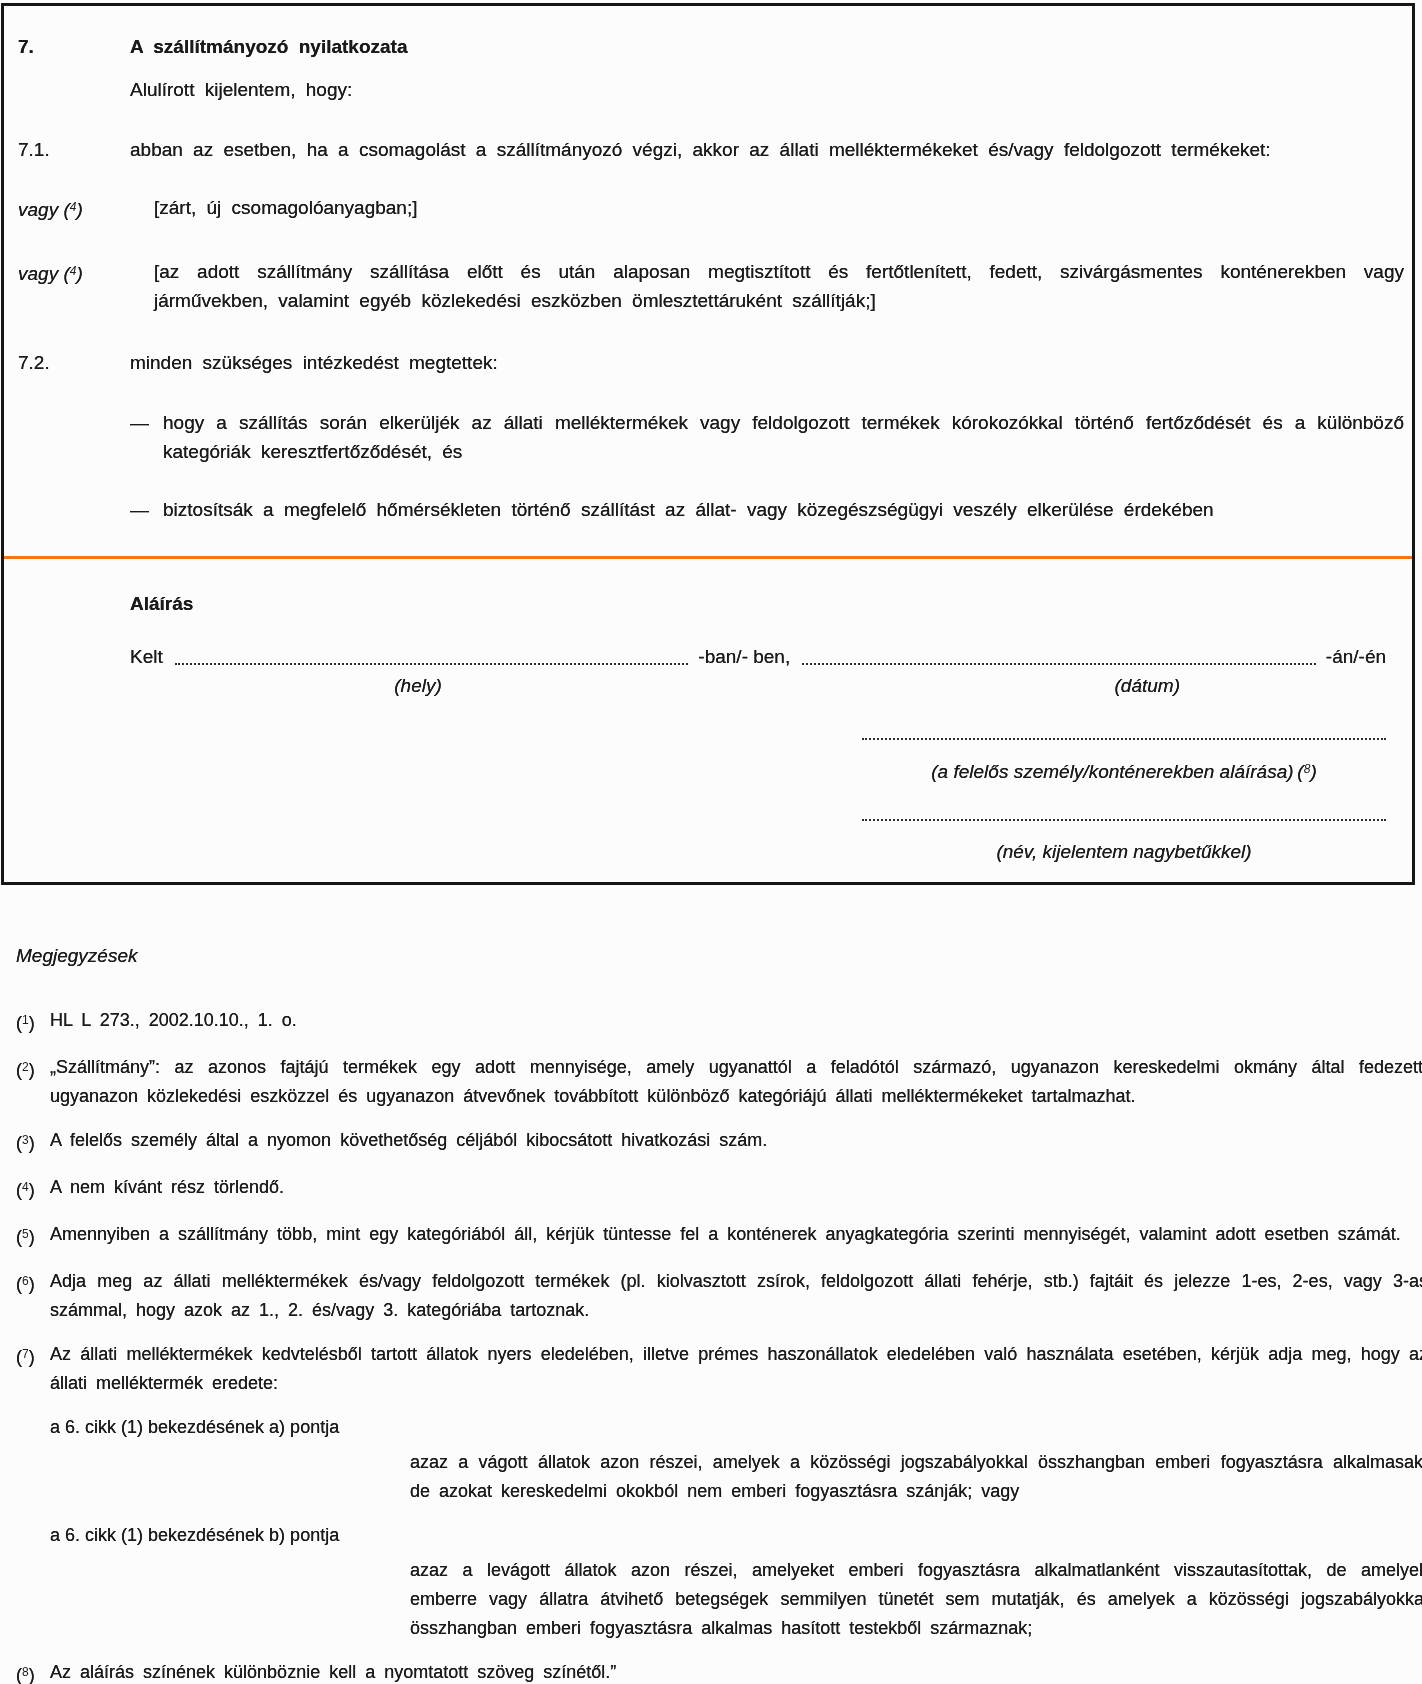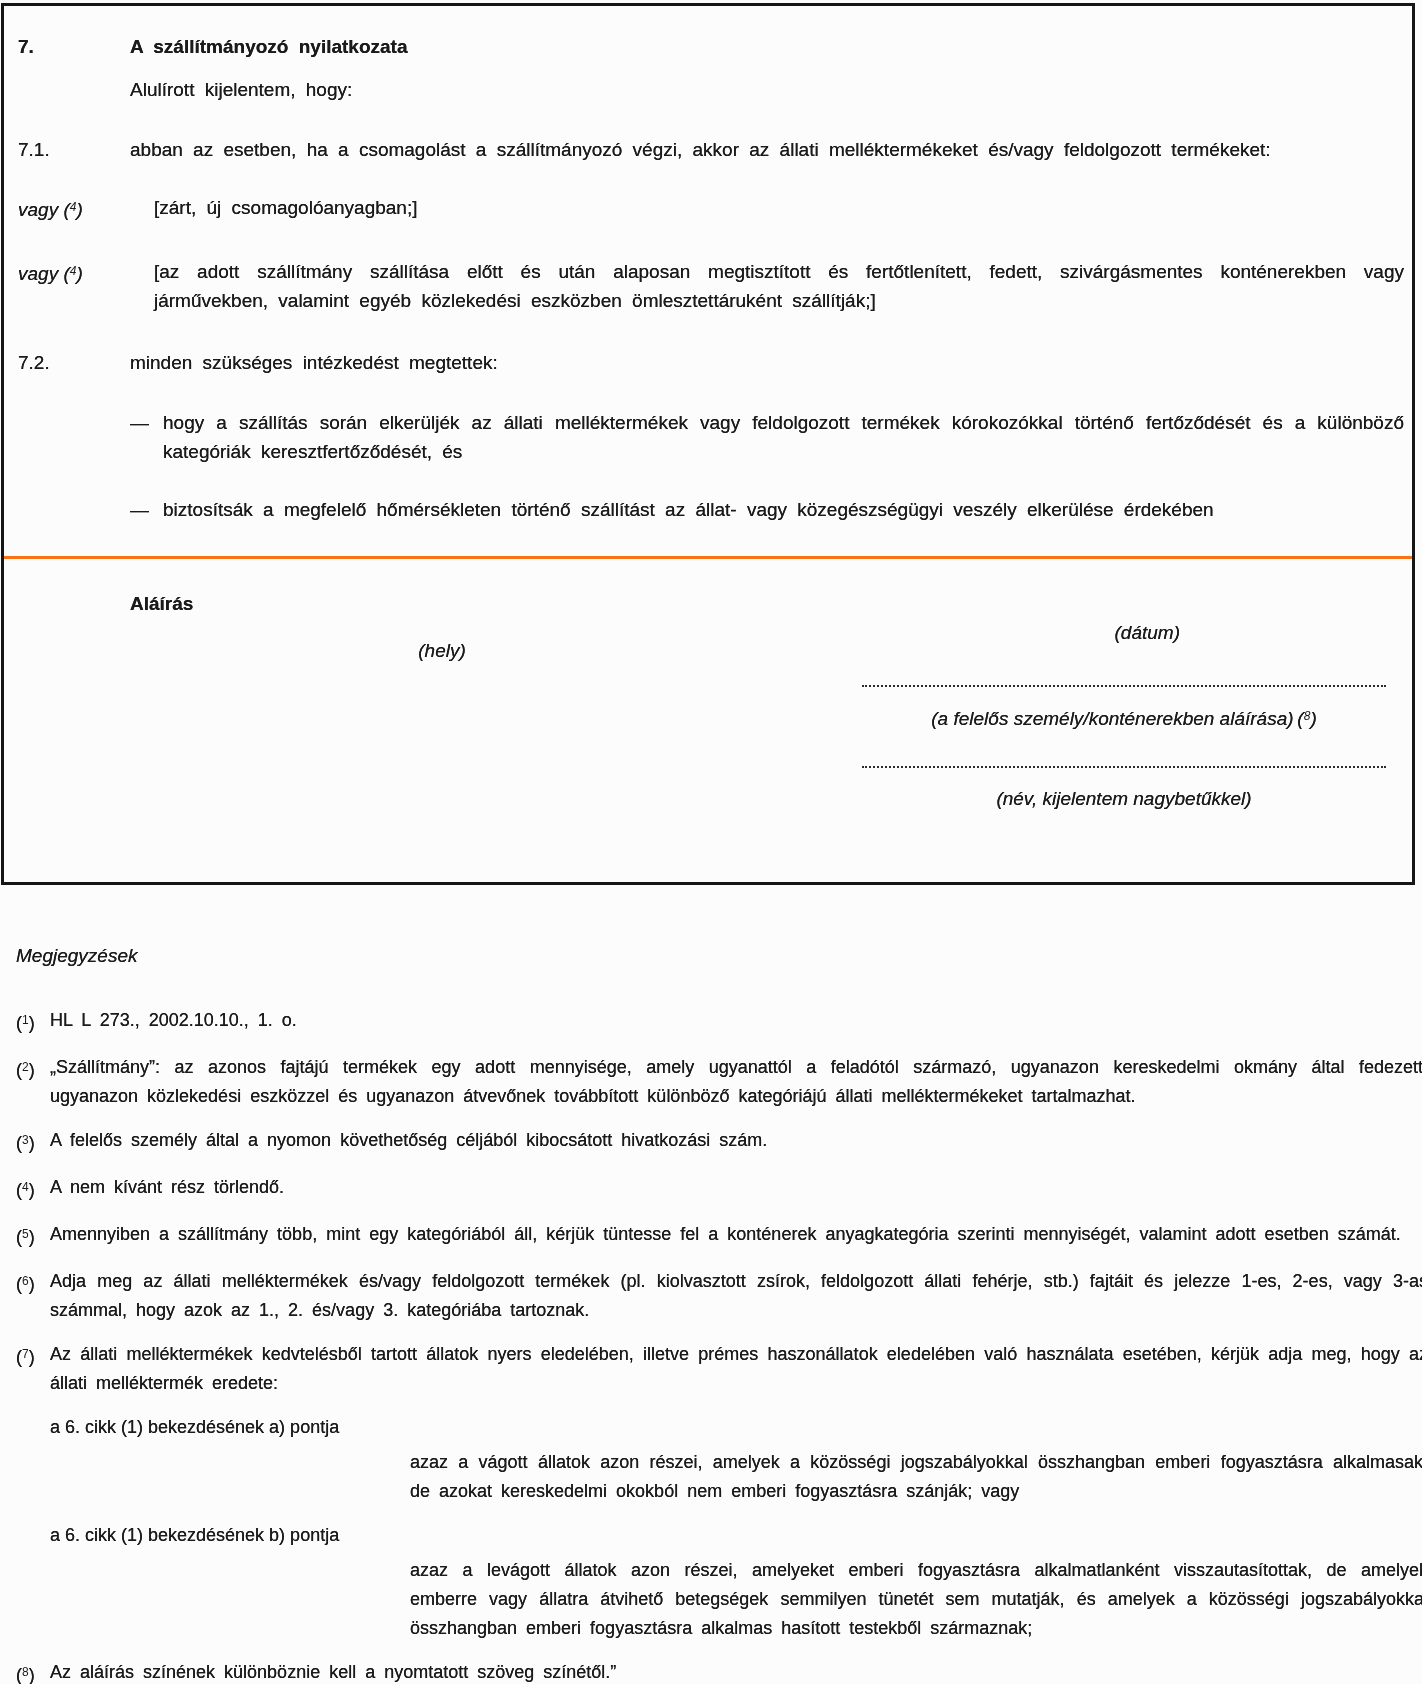--- a/index.html
+++ b/index.html
@@ -29,21 +29,21 @@
   .dash-text { flex:1; text-align:justify; word-spacing:5px; padding-right:2px; }
   .sup { font-size:12px; vertical-align:5px; text-shadow:none; }
   
   .frame-sig {
     flex:1; border-top:3px solid #f97316; box-sizing:border-box;
     padding:30px 26px 0 126px; font-size:19px; line-height:29px; position:relative;
   }
   .kelt-row { display:flex; align-items:flex-end; margin-top:24px; }
   .leader { flex:1; height:1px; border-bottom:2.5px dotted #2c2c2c; margin:0 10px 6px 12px; }
   .kelt-captions { position:relative; height:30px; font-style:italic; }
-  .cap-hely  { position:absolute; left:237px; width:150px; text-align:center;margin-top:18px; }
+  .cap-hely  { position:absolute; left:213px; width:150px; text-align:center; }
   .cap-datum { position:absolute; left:880px; width:170px; text-align:right; }
   .sig-col { width:524px; margin-left:auto; margin-top:36px; text-align:center; }
   .sig-line { height:1px; border-bottom:2.5px dotted #2c2c2c; }
   .sig-cap { font-style:italic; margin-top:16px; line-height:26px; }
   .sig-line.second { margin-top:33px; }
   .sig-cap.second { margin-top:18px; }
   
   .notes { position:absolute; left:16px; top:941px; width:1412px; }
   .notes-heading { font-style:italic; font-size:19px; line-height:29px; margin-bottom:36px; }
   .fn { display:flex; font-size:18px; line-height:29px; margin-bottom:15px; }
@@ -108,20 +108,27 @@
           <span class="dash-text">biztosítsák a megfelelő hőmérsékleten történő szállítást az állat- vagy közegészségügyi veszély elkerülése érdekében</span>
         </span>
       </div>
 
     </div>
 
     <div class="frame-sig">
 
       <div class="b">Aláírás</div>
 
+      <div class="kelt-row">
+        <span>Kelt</span>
+        <span class="leader"></span>
+        <span>-ban/- ben,</span>
+        <span class="leader"></span>
+        <span>-án/-én</span>
+      </div>
 
       <div class="kelt-captions">
         <span class="cap-hely">(hely)</span>
         <span class="cap-datum">(dátum)</span>
       </div>
 
       <div class="sig-col">
         <div class="sig-line"></div>
         <div class="sig-cap"><span>(a felelős személy/konténerekben aláírása)</span> <span><span>(</span><sup class="sup">8</sup><span>)</span></span></div>
         <div class="sig-line second"></div>

